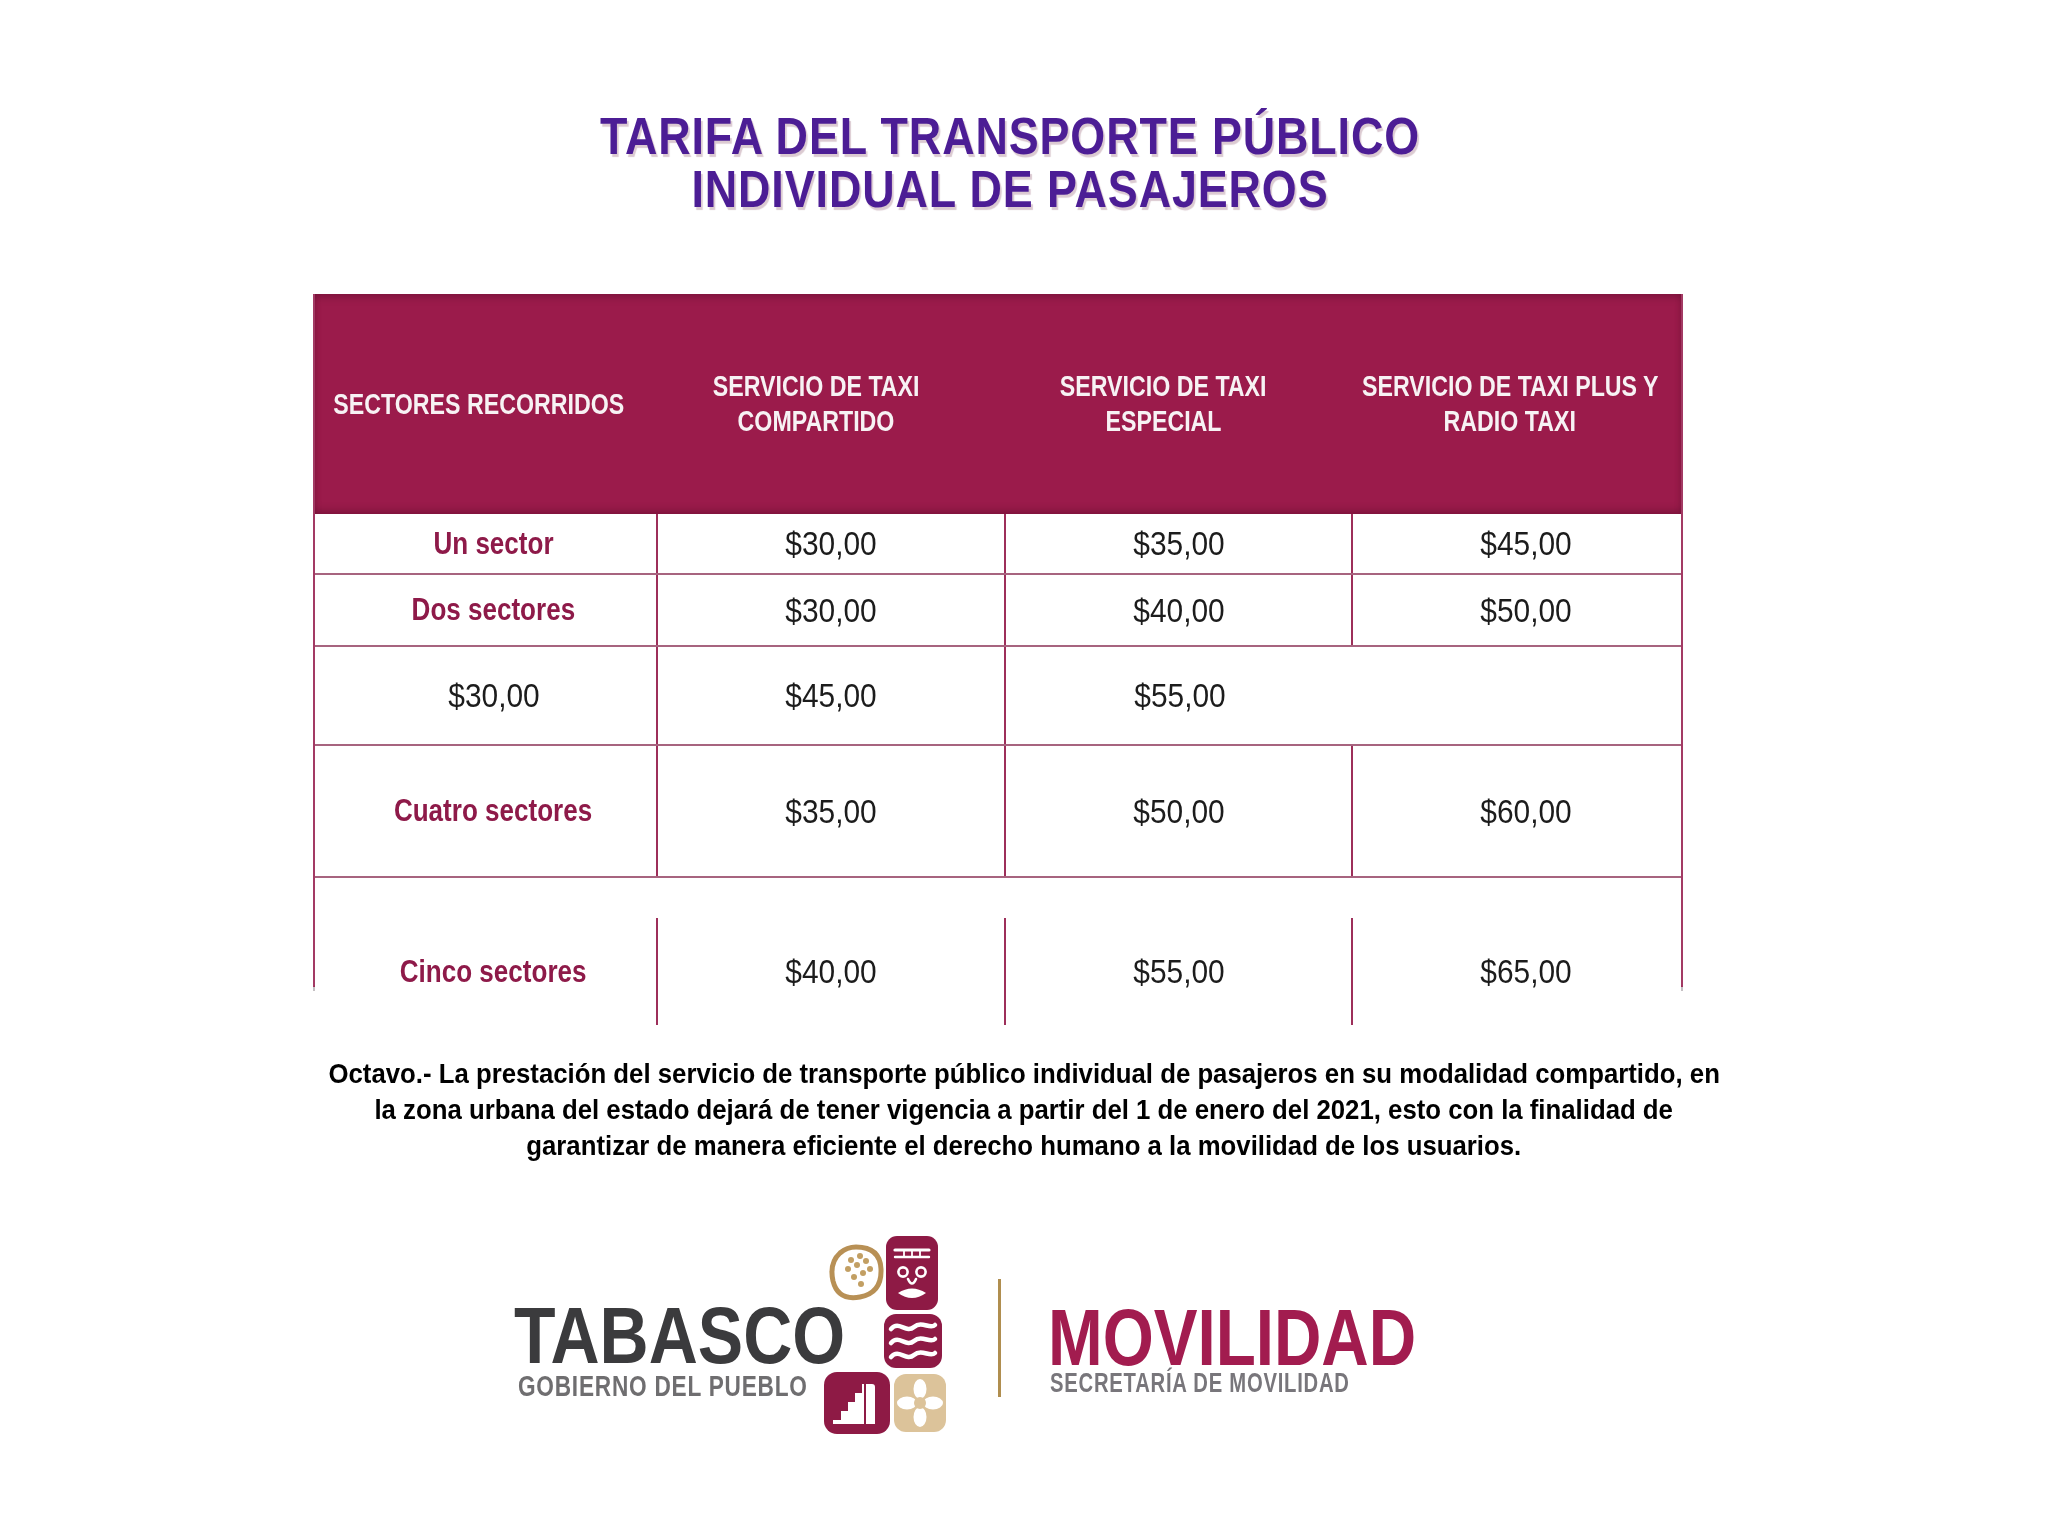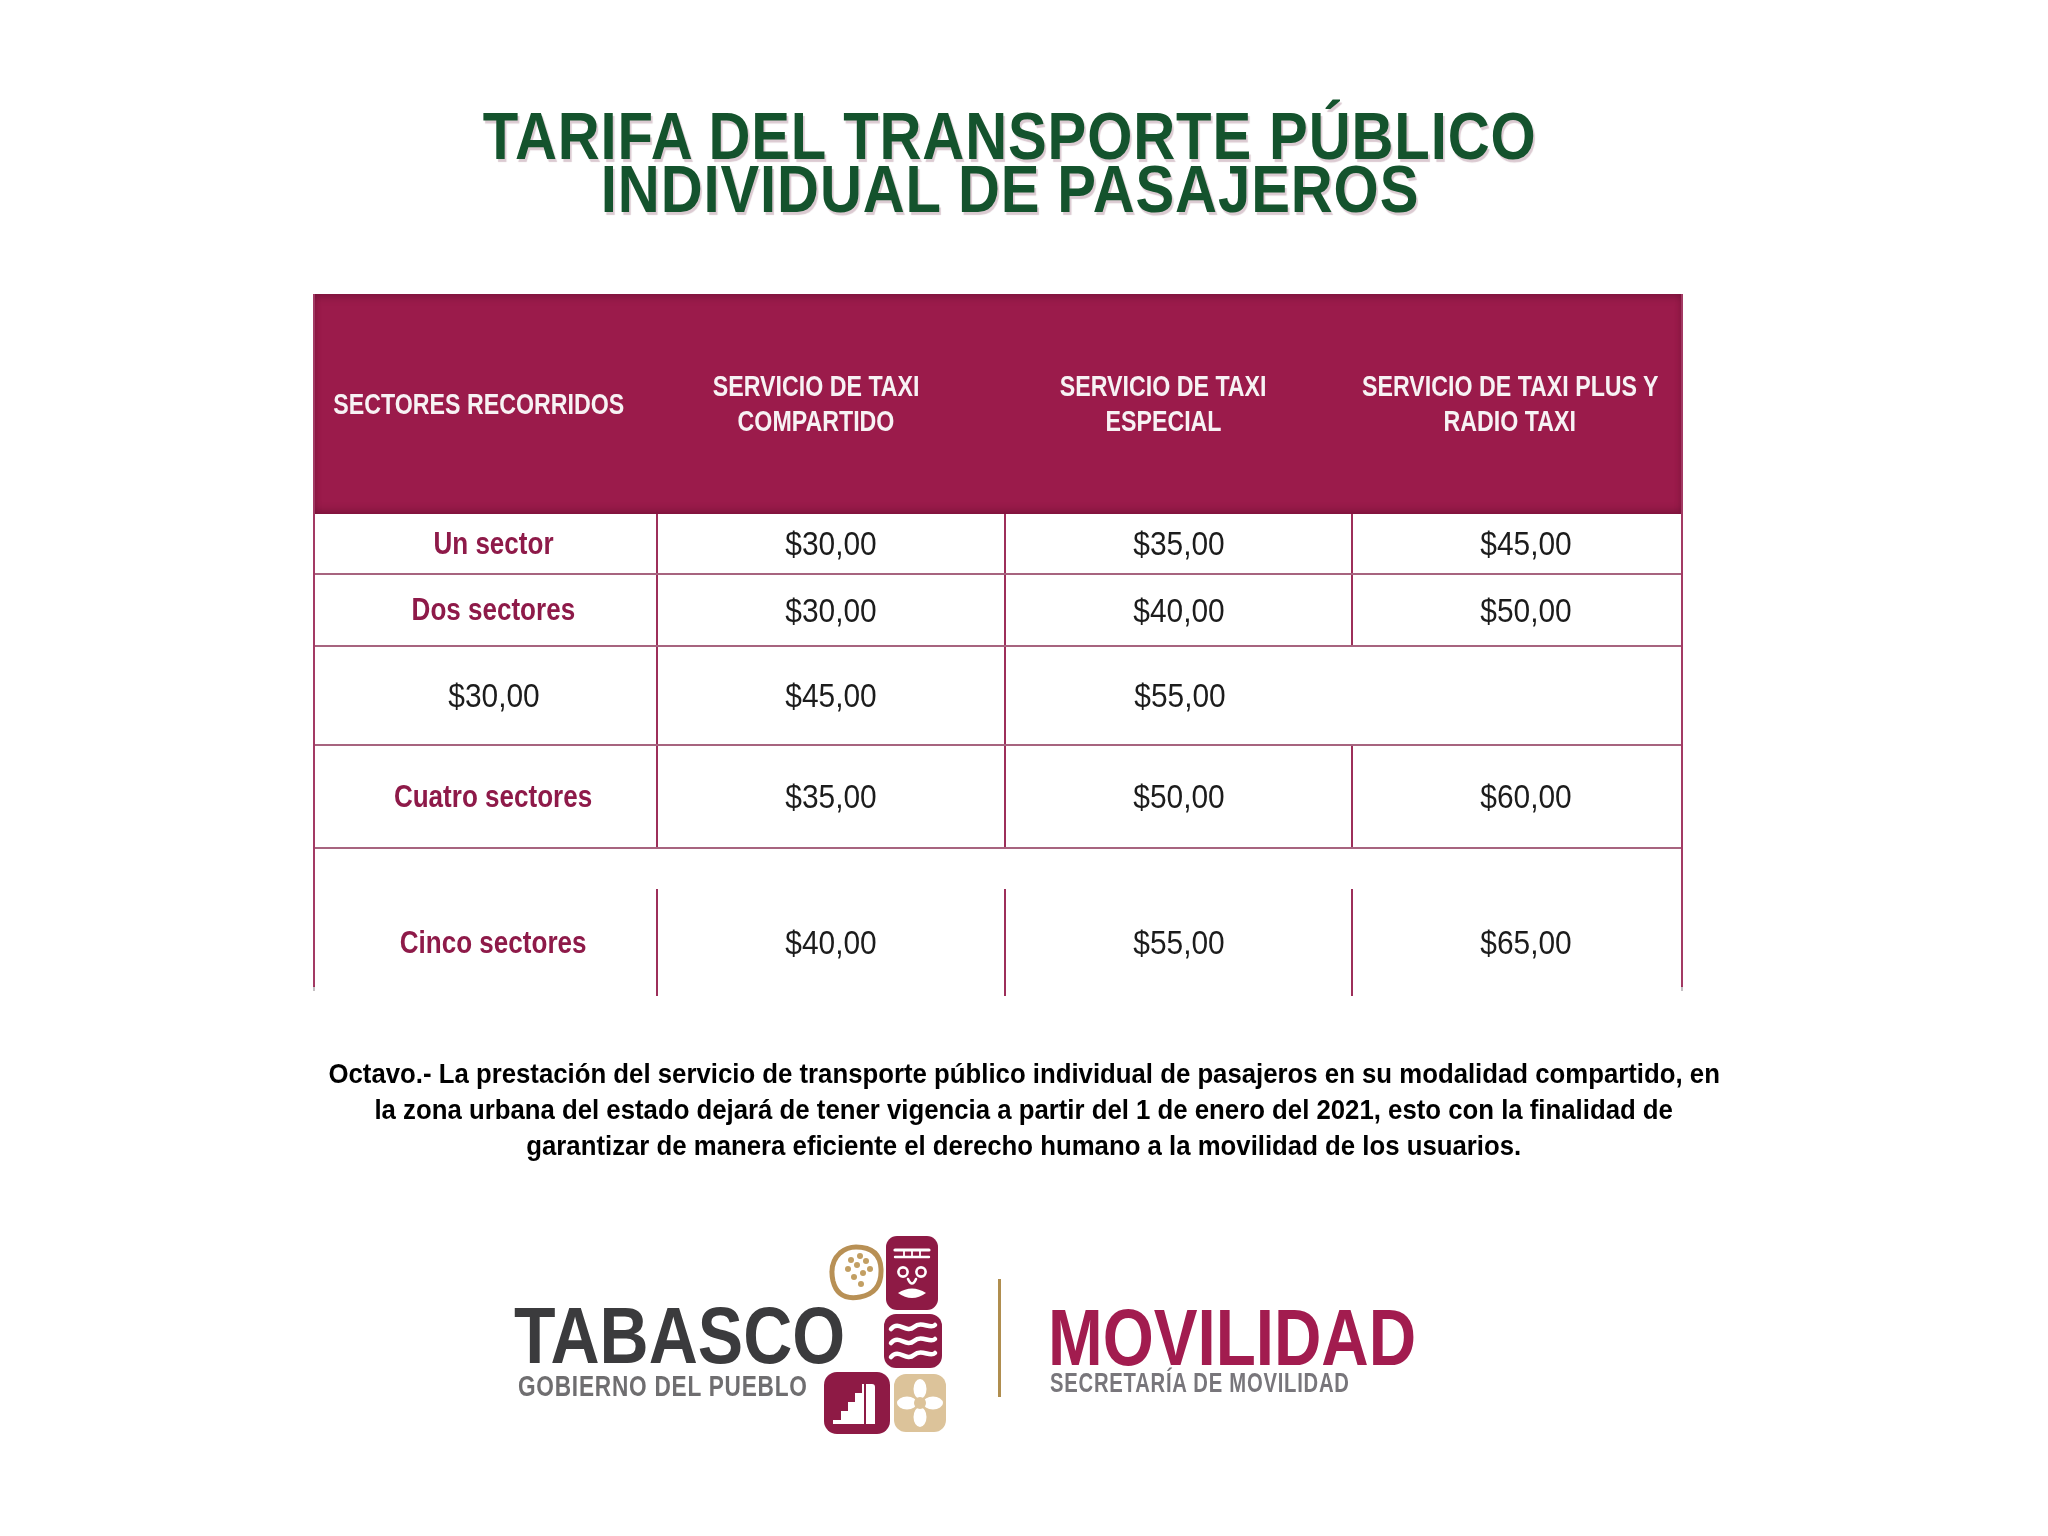--- a/index.html
+++ b/index.html
@@ -5,21 +5,21 @@
   html,body{margin:0;padding:0;background:#ffffff;}
   #page{
     position:relative;width:2048px;height:1536px;background:#ffffff;
     font-family:"Liberation Sans",sans-serif;overflow:hidden;
   }
   .cnd{display:inline-block;white-space:nowrap;}
 
   
   #title{
     position:absolute;left:0;top:110px;width:2020px;text-align:center;
-    color:#14532d;font-weight:bold;font-size:66px;line-height:53px;
+    color:#4c1d95;font-weight:bold;font-size:51px;line-height:53px;
     letter-spacing:1px;
     text-shadow:2px 3px 1px rgba(90,15,45,0.22);
   }
   #title .cnd{transform:scaleX(0.88);}
 
   
   #fare-table{
     position:absolute;left:313px;top:294px;width:1370px;height:693px;
     border-left:2px solid #A33A64;border-right:2px solid #A33A64;
     border-bottom:2px solid #9D2F5A;
@@ -36,21 +36,21 @@
     color:#F7F2F4;font-weight:bold;font-size:29px;line-height:35px;text-align:center;
   }
   .hcell .cnd{transform:scaleX(0.80);}
   .trow{
     display:grid;grid-template-columns:327px 348px 347px 346px;
     border-bottom:2px solid #A7647F;background:#ffffff;box-sizing:border-box;padding-left:16px;
   }
   .trow.r0{height:61px;}
   .trow.r1{height:72px;}
   .trow.r2{height:99px;}
-  .trow.r3{height:103px;}
+  .trow.r3{height:132px;}
   .trow.r4{height:107px;border-bottom:none;margin-top:40px;}
   .tcell{
     display:flex;align-items:center;justify-content:center;box-sizing:border-box;
   }
   .tcell.vline{border-right:2px solid #9D2F5A;}
   .sector-label{
     color:#8E1A49;font-weight:bold;font-size:31px;
   }
   .sector-label .cnd{transform:scaleX(0.84);}
   .price{

